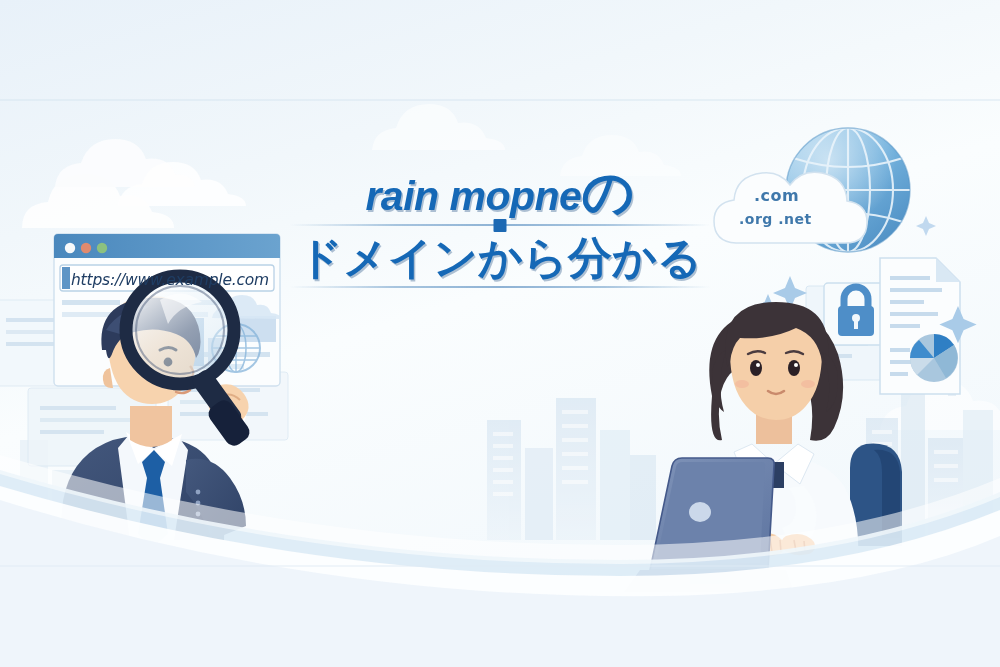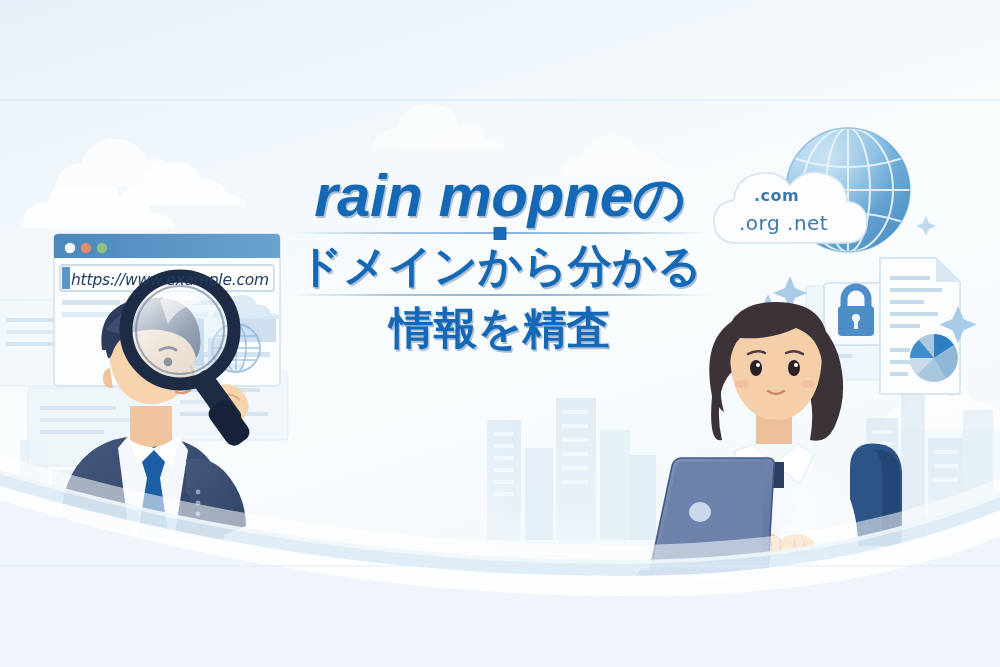--- a/index.html
+++ b/index.html
@@ -15,21 +15,21 @@
   }
   .svgfull{ position:absolute; inset:0; width:1000px; height:667px; }
 
   
   #title-block{
     position:absolute; left:0; top:166px; width:1000px;
     text-align:center; z-index:40; pointer-events:none;
   }
   .title-row{ position:relative; line-height:1; white-space:nowrap; }
   .t-main{
-    font-size:60px; font-weight:bold; font-style:italic;
+    font-size:41px; font-weight:bold; font-style:italic;
     color:#1568b6; letter-spacing:-0.5px;
     text-shadow:1.5px 2px 0 rgba(20,70,125,.33);
   }
   .t-jp{
     font-size:52px; font-weight:bold; font-style:normal;
     color:#1568b6; letter-spacing:0px;
     text-shadow:1.5px 2px 0 rgba(20,70,125,.33);
   }
   .t-jp-big{
     font-size:44px; font-weight:bold;
@@ -59,21 +59,21 @@
     z-index:22; white-space:nowrap;font-style:italic;
   }
   
   #tld-1{
     position:absolute; left:754px; top:186px; z-index:33;
     font-size:16px; font-weight:bold; color:#3f78ab; letter-spacing:.5px;
     font-family:"DejaVu Sans","Liberation Sans",sans-serif;
   }
   #tld-2{
     position:absolute; left:739px; top:211px; z-index:33;
-    font-size:20px; font-weight:normal; color:#3f78ab; letter-spacing:.5px;
+    font-size:14px; font-weight:bold; color:#3f78ab; letter-spacing:.5px;
     font-family:"DejaVu Sans","Liberation Sans",sans-serif;
   }
 </style>
 </head>
 <body>
 
 <div id="stage">
 
   <svg class="svgfull" viewBox="0 0 1000 667" preserveAspectRatio="none">
     <defs>
@@ -412,18 +412,15 @@
 
   <div id="title-block">
     <div class="title-row row1">
       <span class="t-main">rain mopne</span><span class="t-jp">の</span>
     </div>
     <div class="divider d1"></div>
     <div class="title-row row2">
       <span class="t-jp-big">ドメインから分かる</span>
     </div>
     <div class="divider d2"></div>
-    <div class="title-row row3">
-      <span class="t-jp-big">情報を精査</span>
-    </div>
   </div>
 
 </div>
 
 </body></html>

